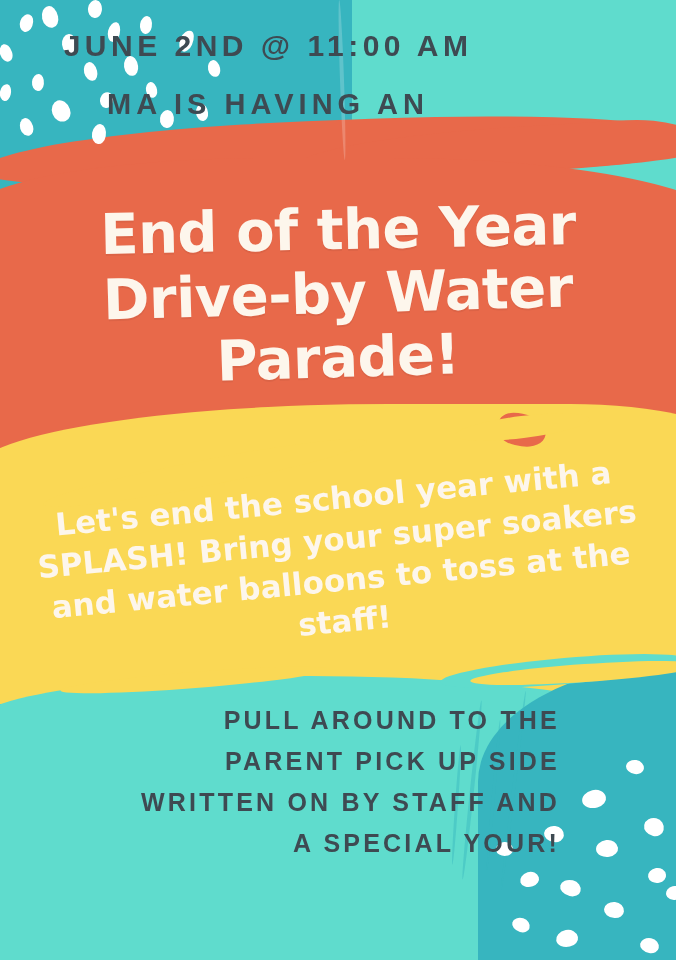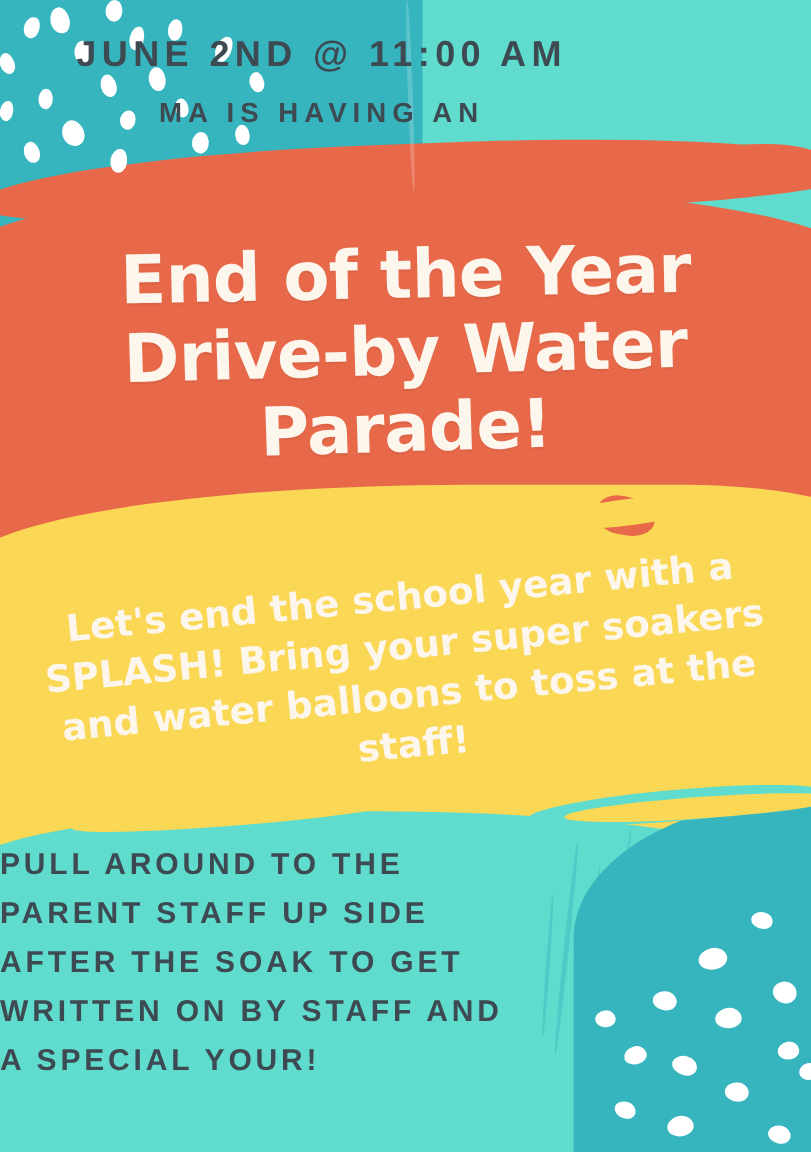--- a/index.html
+++ b/index.html
@@ -132,21 +132,21 @@
     position: absolute;
     left: 0; top: 22px; width: 536px;
     text-align: center;
     color: #3E4A52;
     font-family: "Liberation Sans", sans-serif;
     font-weight: bold;
     font-size: 30px;
     letter-spacing: 4.5px;
     line-height: 48px;
   }
-  .top-head .l2 { font-size: 23px; letter-spacing: 5px; }
+  .top-head .l2 { font-size: 29px; letter-spacing: 5px; margin-top: 10px; }
 
   .title {
     position: absolute;
     left: 30px; top: 198px; width: 616px;
     text-align: center;
     color: #FDF6EC;
     font-family: "DejaVu Sans", sans-serif;
     font-weight: bold;
     font-size: 56px;
     line-height: 64px;
@@ -167,21 +167,21 @@
     font-weight: bold;
     font-size: 31px;
     line-height: 41px;
     transform: rotate(-5.4deg);
   }
   .body-text .bl { display: block; }
 
   .footer-text {
     position: absolute;
     left: 0; top: 700px; width: 560px;
-    text-align: left;
+    text-align: right;
     color: #3E4A52;
     font-family: "Liberation Sans", sans-serif;
     font-weight: bold;
     font-size: 25px;
     letter-spacing: 3.2px;
     line-height: 41px;
   }
   .footer-text .fl { display: block; }
 </style>
 </head>
@@ -264,19 +264,18 @@
 
   <div class="body-text">
     <span class="bl">Let's end the school year with a</span>
     <span class="bl">SPLASH! Bring your super soakers</span>
     <span class="bl">and water balloons to toss at the</span>
     <span class="bl">staff!</span>
   </div>
 
   <div class="footer-text">
     <span class="fl">PULL AROUND  TO THE</span>
-    <span class="fl">PARENT STAFF UP SIDE</span>
-    <span class="fl">AFTER THE SOAK TO GET</span>
+    <span class="fl">PARENT PICK UP SIDE</span>
     <span class="fl">WRITTEN ON BY STAFF AND</span>
     <span class="fl">A SPECIAL YOUR!</span>
   </div>
 
 </div>
 
 </body></html>

